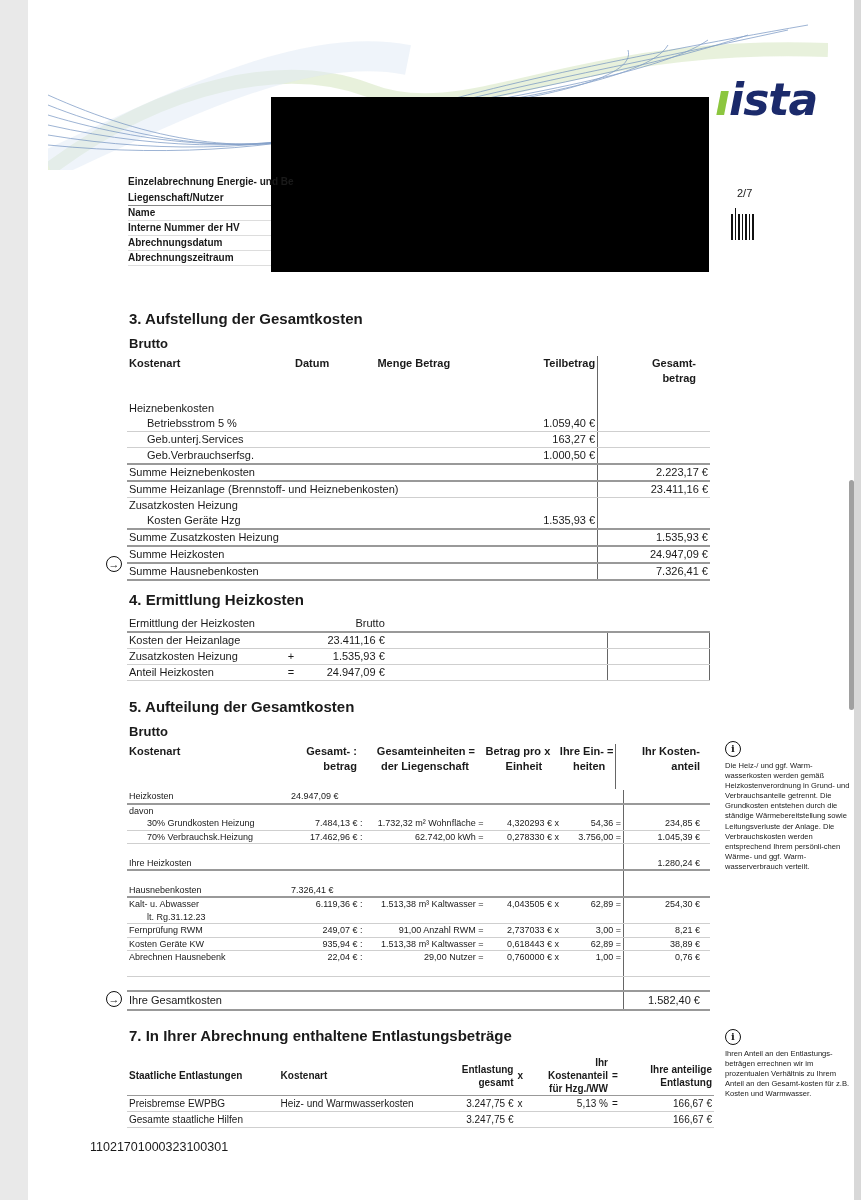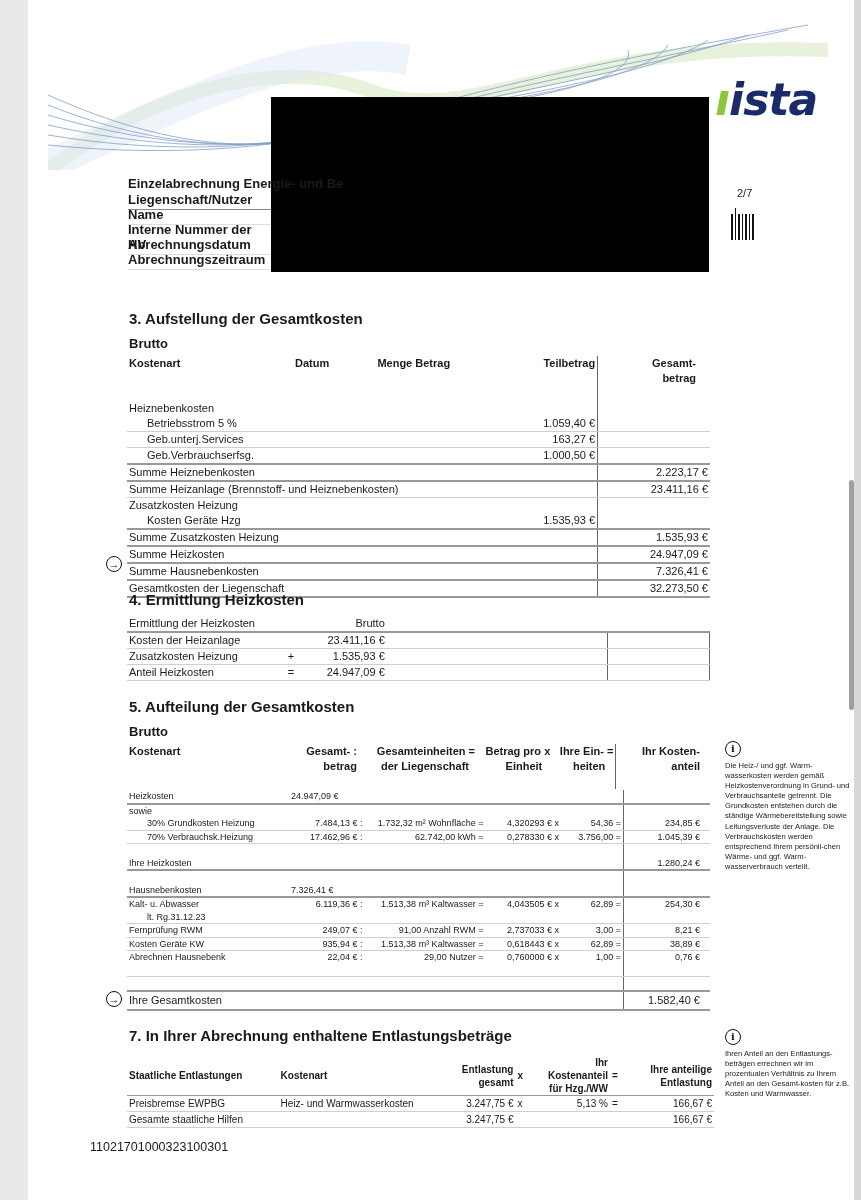--- a/index.html
+++ b/index.html
@@ -4,21 +4,21 @@
 <style>
   html, body { margin:0; padding:0; }
   body { width:861px; height:1200px; background:#e9e9e9; position:relative; overflow:hidden; font-family:"Liberation Sans", sans-serif; color:#1a1a1a; }
   .page { position:absolute; left:4px; top:0; width:844px; height:1200px; background:#fff;margin-left:24px; }
   .scrollbar { position:absolute; left:849px; top:480px; width:5px; height:230px; background:#a0a0a0; border-radius:3px; }
   .edge { position:absolute; left:854px; top:0; width:7px; height:1200px; background:#d8d8d8; }
   .waves { position:absolute; left:20px; top:20px; width:780px; height:150px; }
   .logo { position:absolute; left:687px; top:78px; font-family:"DejaVu Sans", sans-serif; font-weight:bold; font-style:italic; font-size:44px; letter-spacing:-1px; color:#1b2a6b; line-height:44px; }
   .logo .dot { color:#8cc63f; }
   .redact { position:absolute; left:243px; top:97px; width:438px; height:175px; background:#000; }
-  .hdr { position:absolute; left:100px; font-size:13px; }
+  .hdr { position:absolute; left:100px; font-size:10px; }
   .hdr-title { top:176px; font-weight:bold; }
   .hdr-sub { top:192px; font-weight:bold; width:143px; border-bottom:1px solid #888; padding-bottom:2px; }
   .hdr-row { width:143px; border-bottom:1px solid #ddd; padding-bottom:2px;font-weight:bold; }
   .pageno { position:absolute; left:709px; top:187px; font-size:11px; }
   .barcode { position:absolute; left:703px; top:208px; height:32px; display:flex; align-items:flex-end; gap:2px; }
   .barcode span { display:block; width:1.5px; background:#111; height:26px; }
   .barcode span.tall { height:32px; }
   .sec-title { position:absolute; left:101px; font-size:15px; font-weight:bold; }
   .sub-title { position:absolute; left:101px; font-size:13px; font-weight:bold; }
   table { border-collapse:collapse; position:absolute; font-size:11px; }
@@ -139,25 +139,20 @@
     <tr class="bd">
           <td colspan="3">Summe Heizkosten</td>
           <td class="r"></td>
           <td class="r vr">24.947,09 €</td>
         </tr>
     <tr class="bd">
           <td colspan="3">Summe Hausnebenkosten</td>
           <td class="r"></td>
           <td class="r vr">7.326,41 €</td>
         </tr>
-    <tr class="bd">
-          <td colspan="3">Gesamtkosten der Liegenschaft</td>
-          <td class="r"></td>
-          <td class="r vr">32.273,50 €</td>
-        </tr>
   </tbody>
     </table>
   <div class="arrow" style="left:78px; top:556px">→</div>
 
   <div class="sec-title" style="top:591px">4. Ermittlung Heizkosten</div>
   <table style="left:99px; top:616px; width:583px;">
     <tbody>
         <tr style="border-bottom:2px solid #999">
       <td style="width:150px">Ermittlung der Heizkosten</td>
       <td style="width:30px"></td>
@@ -220,21 +215,21 @@
     <tbody>
         <tr class="bd">
           <td>Heizkosten</td>
           <td>24.947,09 €</td>
           <td></td>
           <td></td>
           <td></td>
           <td class="vr"></td>
         </tr>
     <tr>
-          <td>sowie</td>
+          <td>davon</td>
           <td></td>
           <td></td>
           <td></td>
           <td></td>
           <td class="vr"></td>
         </tr>
     <tr class="bb">
           <td class="ind">30% Grundkosten Heizung</td>
           <td class="r">7.484,13 € :</td>
           <td class="r">1.732,32 m² Wohnfläche =</td>

